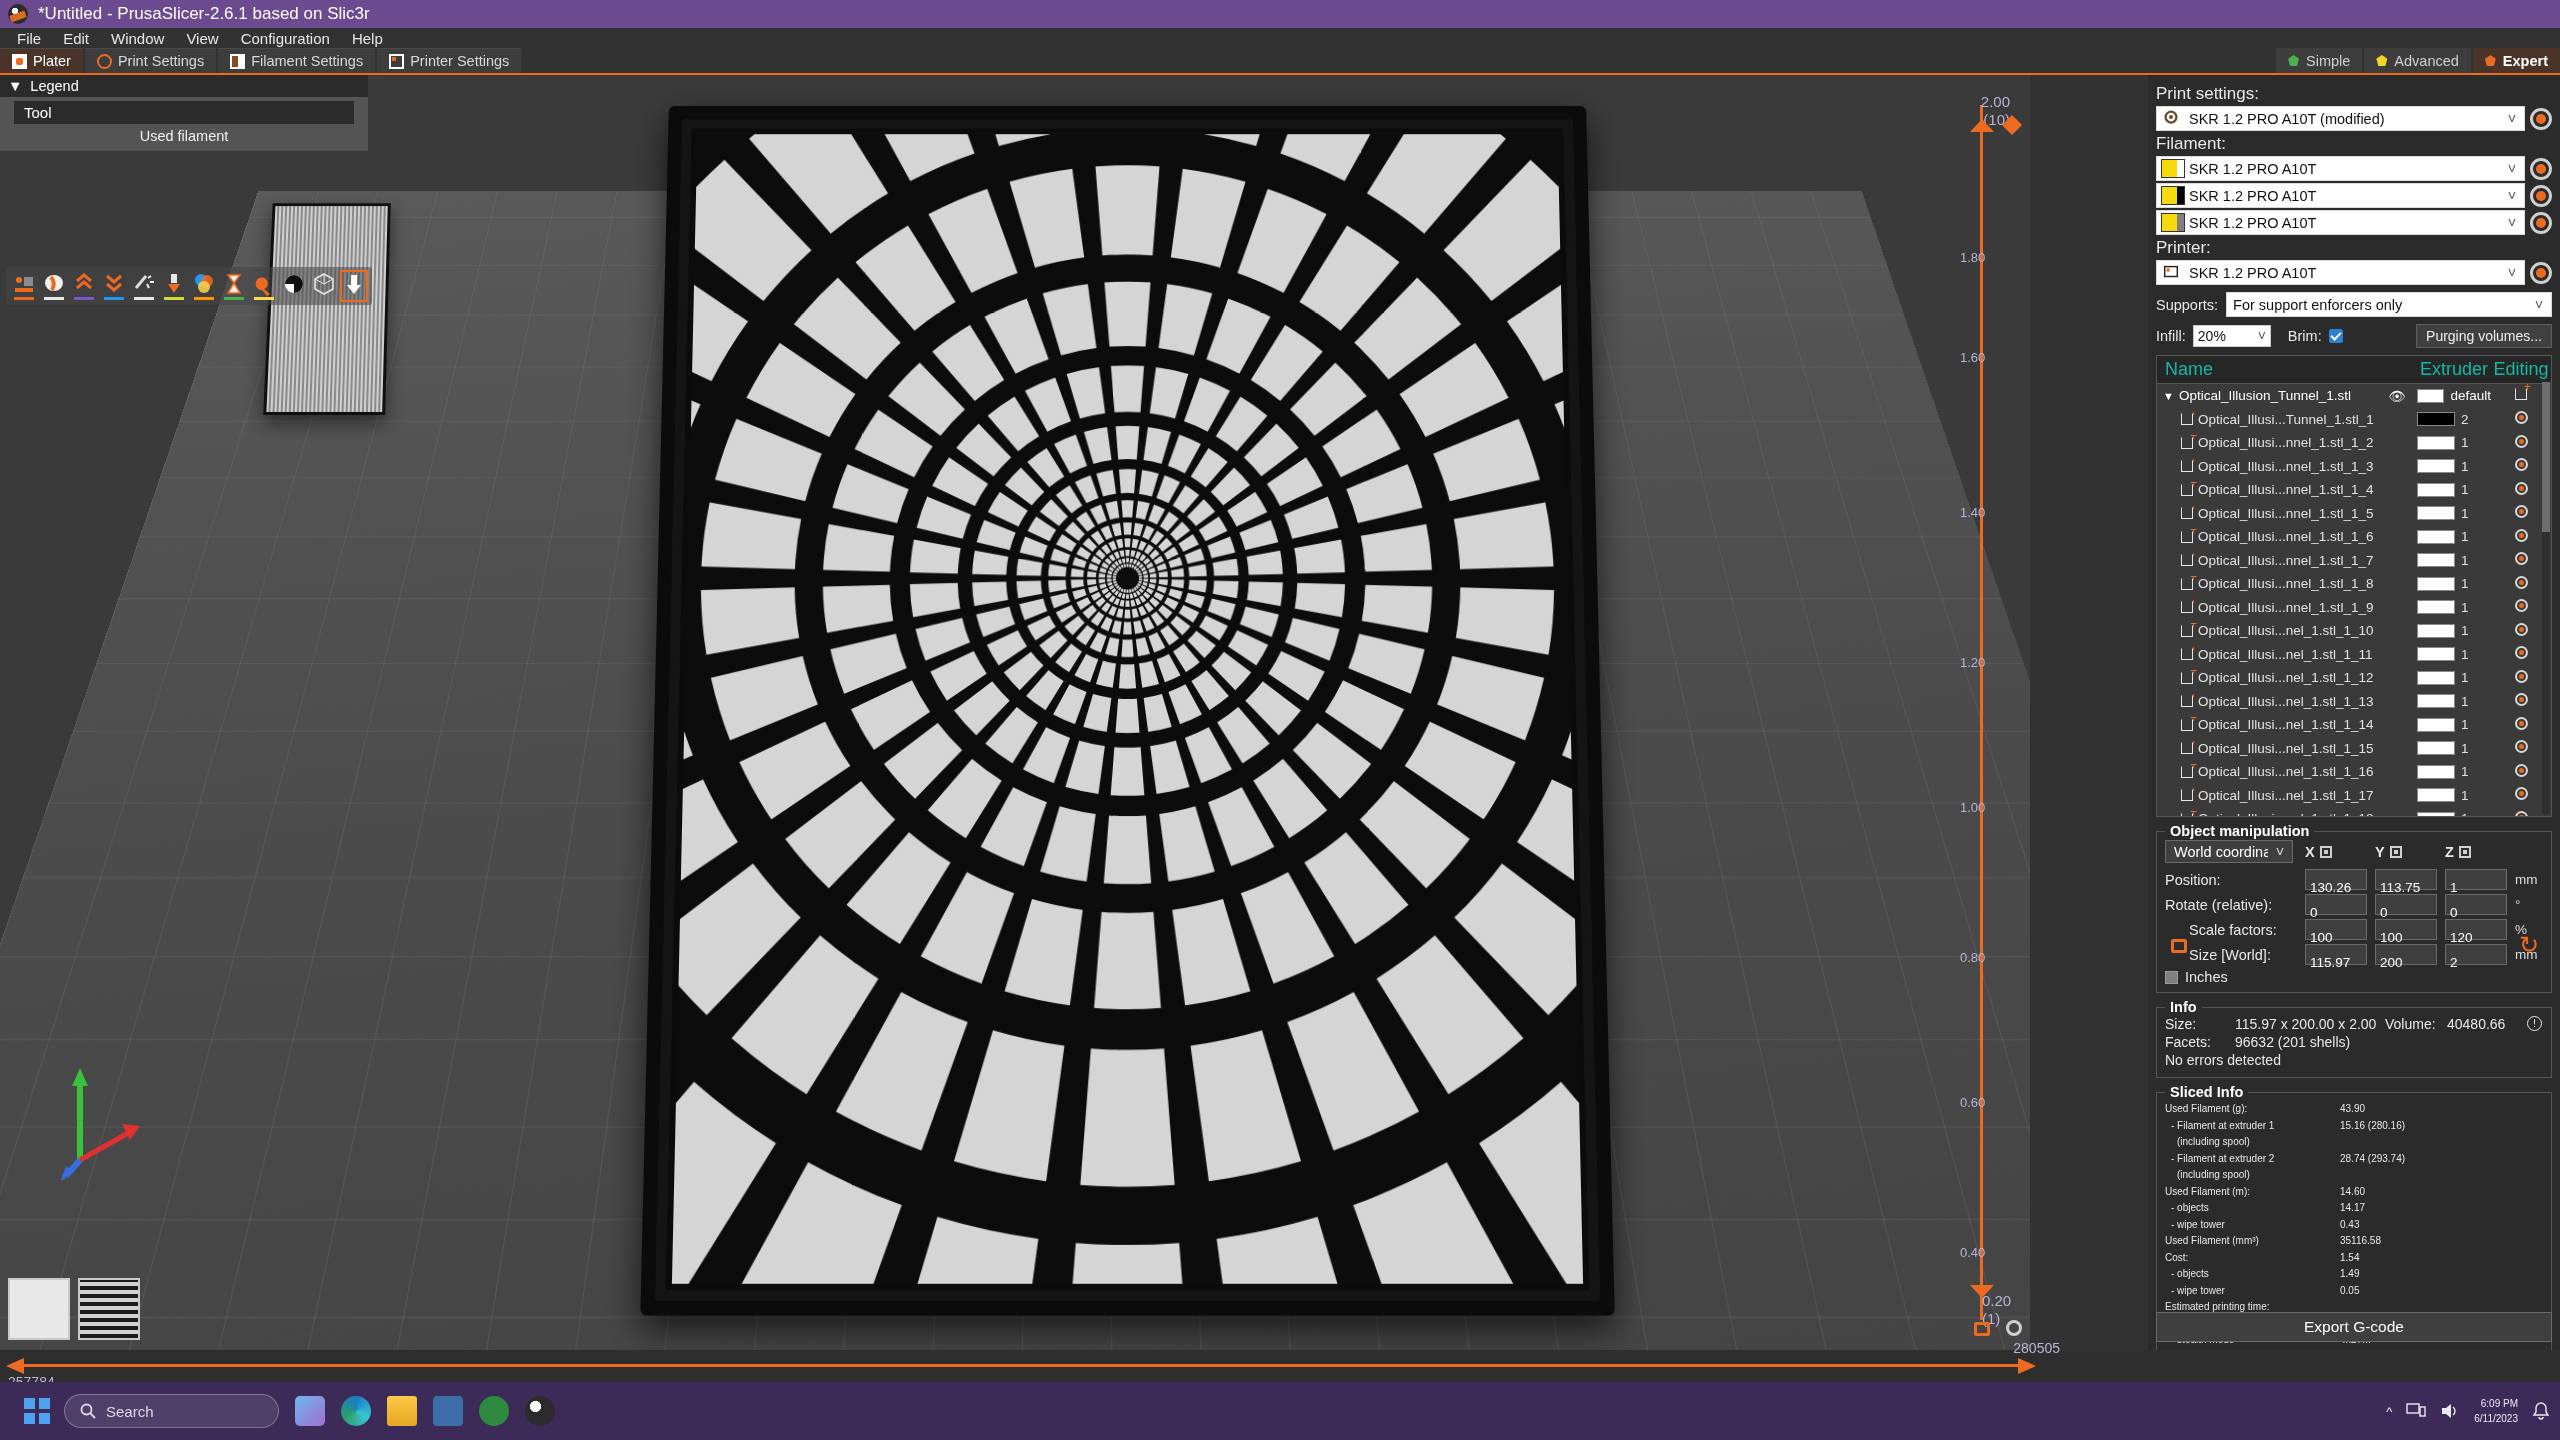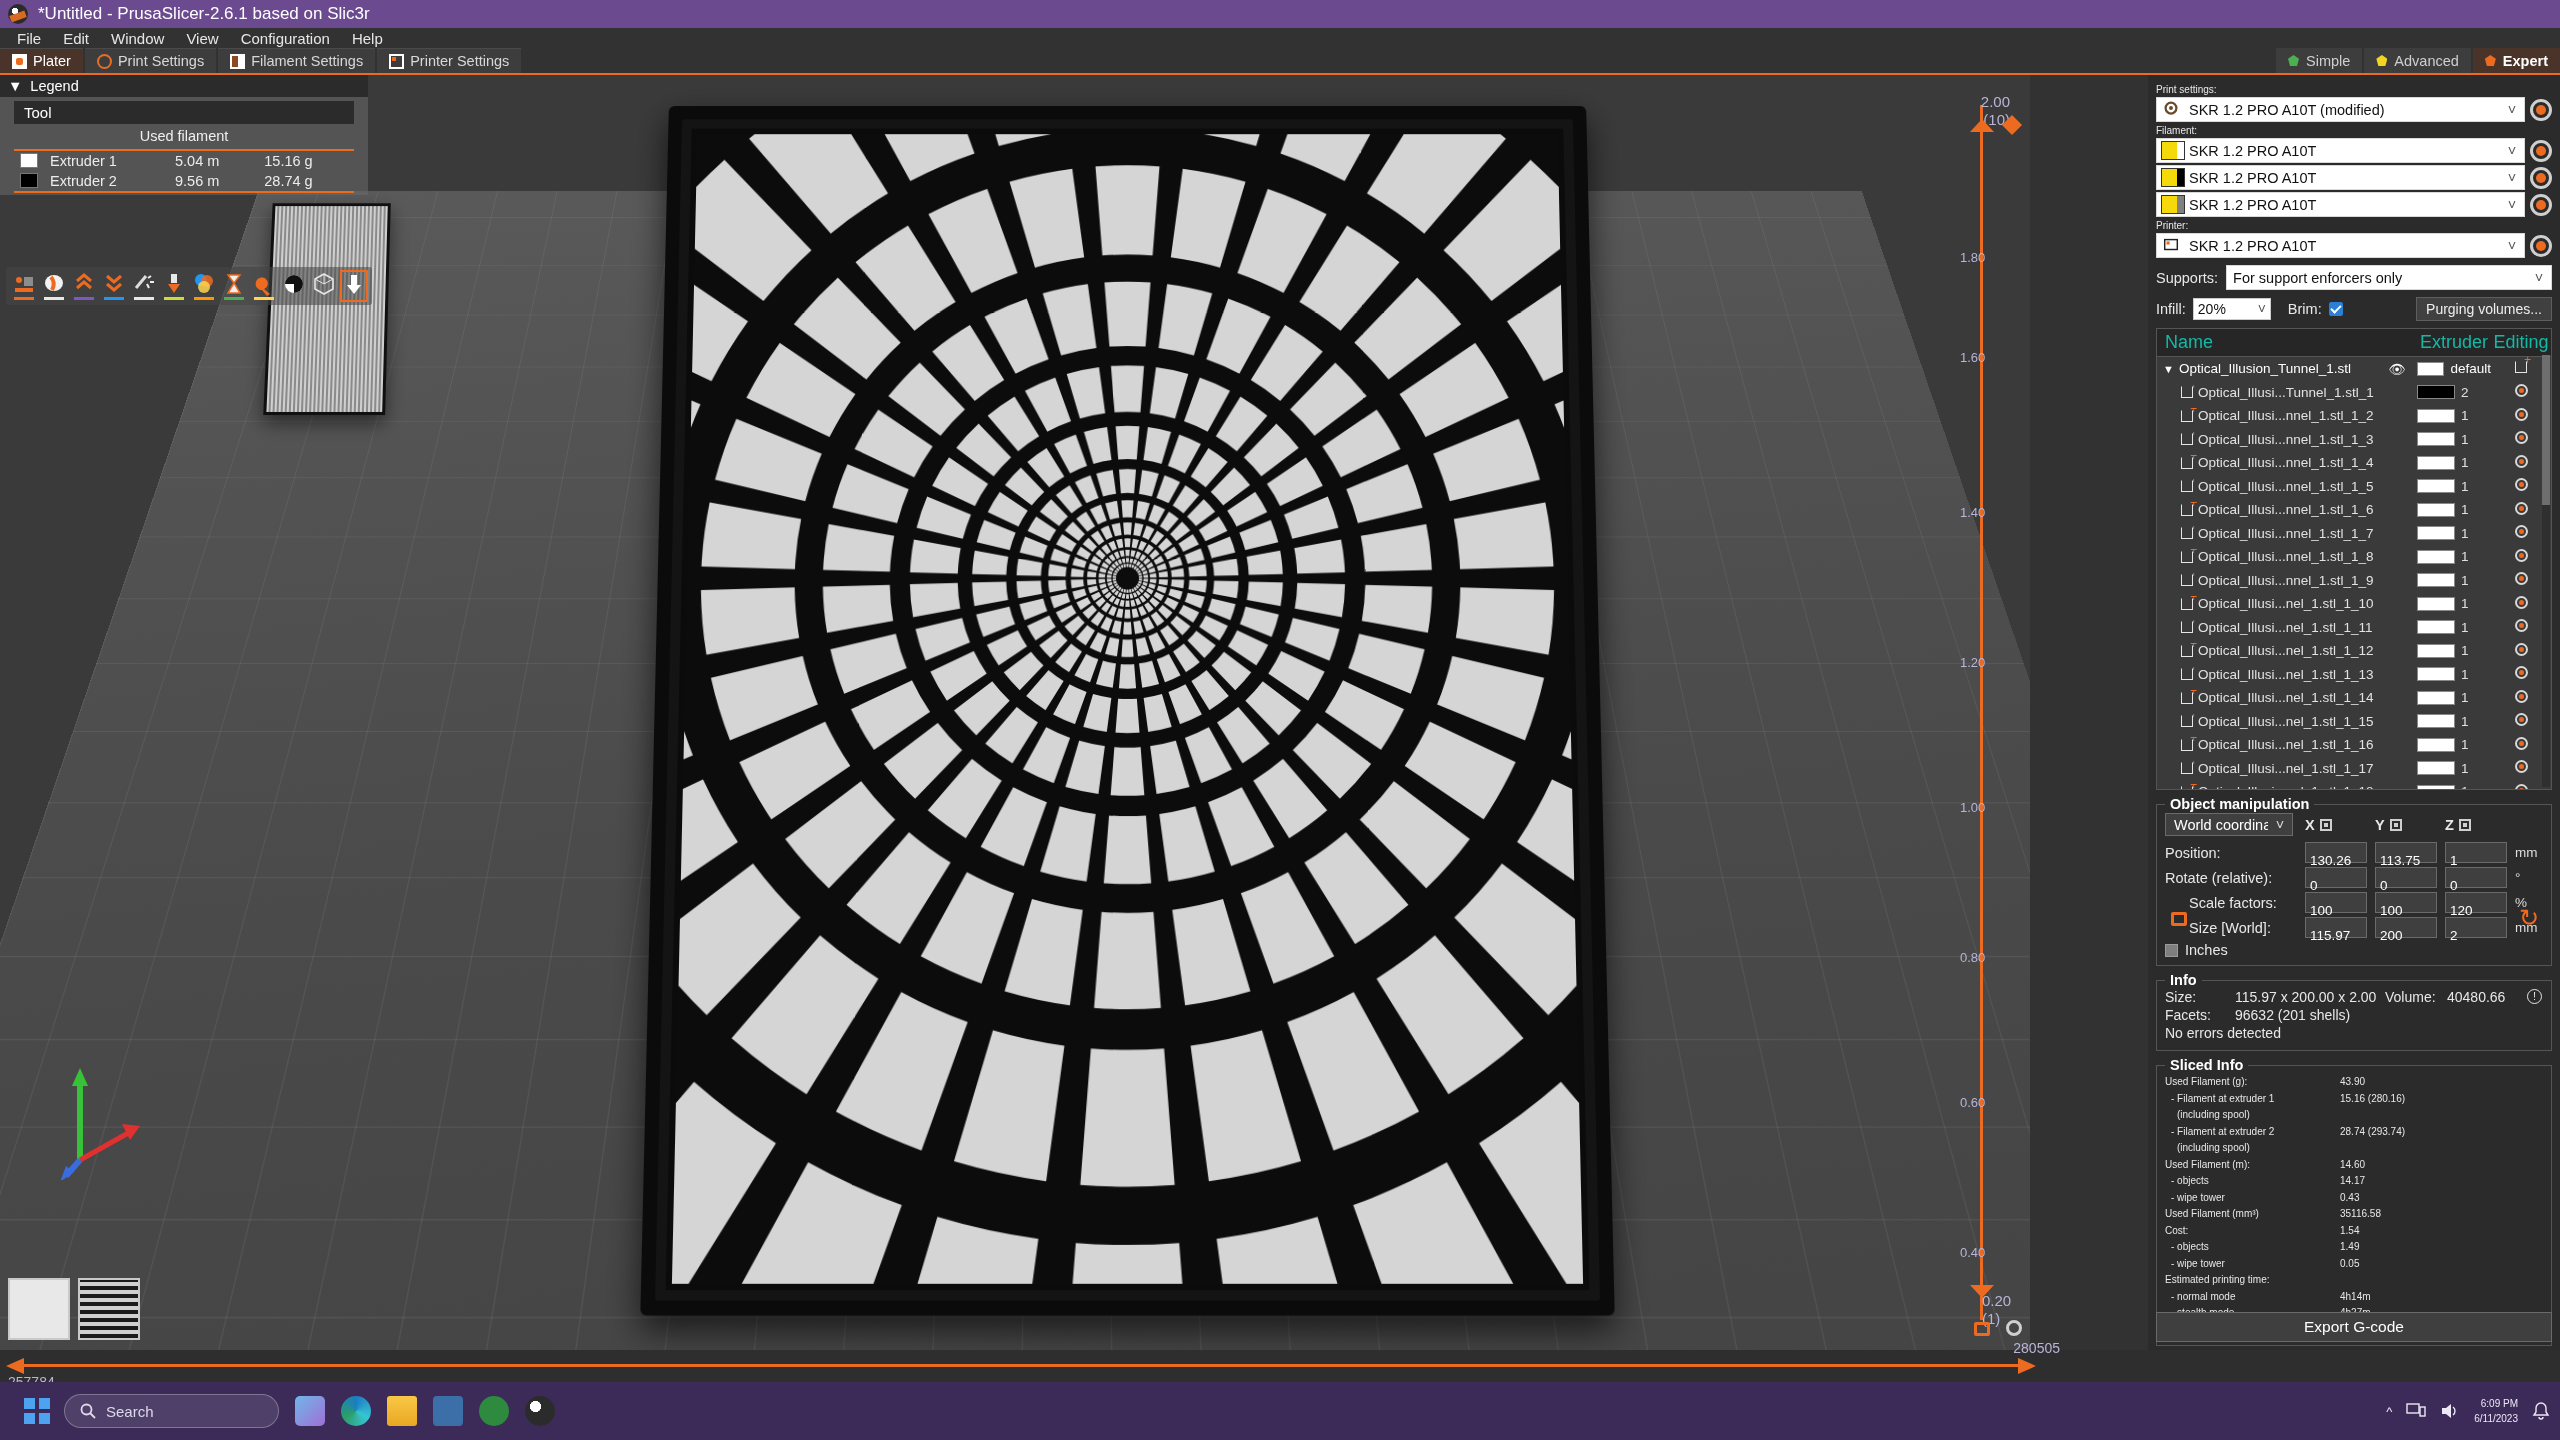--- a/index.html
+++ b/index.html
@@ -99,21 +99,21 @@
   #vslider { position:absolute; right:6px; top:0; bottom:0; width:118px; }
   #vtrack { position:absolute; left:74px; top:30px; bottom:30px; width:3px; background:#ed6b21;}
   .vtick { position:absolute; left:54px; width:46px; color:#b9b4d8; font-size:13px; }
   #vtop { position:absolute; left:58px; top:18px; color:#b9b4d8; font-size:15px;
           text-align:right; width:46px; line-height:18px;}
   #vbot { position:absolute; left:76px; bottom:22px; color:#b9b4d8; font-size:15px; line-height:18px;}
 
   
   #rpanel { position:absolute; right:0; top:0; width:412px; bottom:0; background:#2b2b2b;
             padding:6px 8px 0 8px; color:#e8e8e8; font-size:14.5px; }
-  .lbl { font-size:10px; color:#e8e8e8; margin:3px 0 2px 0; }
+  .lbl { font-size:17px; color:#e8e8e8; margin:3px 0 2px 0; }
   .combo { display:flex; align-items:center; height:25px; background:#fff; color:#111;
            border:1px solid #d9d9d9; font-size:14.5px; }
   .combo .cico { width:24px; height:19px; margin:0 4px; flex:none; position:relative;}
   .combo .ctxt { flex:1; overflow:hidden; white-space:nowrap; }
   .combo .cv { width:24px; text-align:center; color:#555; }
   .cogbtn { width:22px; height:22px; margin-left:5px; border-radius:50%;
             border:3px solid #cfcfcf; background:#2b2b2b; position:relative; flex:none;}
   .cogbtn::after{content:"";position:absolute;inset:3px;border-radius:50%;background:#ed6b21;}
   .comborow{ display:flex; align-items:center; }
 
@@ -660,38 +660,20 @@
     </div>
 
     <div id="legend">
       <div class="hdr">
         <span>▼</span>
         <span>Legend</span>
       </div>
       <div class="body">
         <div class="rowTitle">Tool</div>
         <div class="sub">Used filament</div>
-        <table>
-          <tbody>
-              <tr>
-            <td style="width:26px">
-              <span class="sw" style="background:#ffffff"></span></td>
-            <td>Extruder 1</td>
-            <td>5.04 m</td>
-            <td>15.16 g</td>
-          </tr>
-          <tr>
-            <td>
-              <span class="sw" style="background:#000000"></span></td>
-            <td>Extruder 2</td>
-            <td>9.56 m</td>
-            <td>28.74 g</td>
-          </tr>
-        </tbody>
-          </table>
       </div>
     </div>
 
     <div id="viewtoolbar">
       <div class="vt">
         <svg viewBox="0 0 24 24" width="24" height="24">
             <circle cx="7" cy="8" r="3" fill="#ed6b21"></circle>
             <rect x="12" y="5" width="9" height="9" fill="#8c8c8c"></rect>
             <rect x="3" y="16" width="18" height="4" fill="#ed6b21"></rect>
           </svg>

